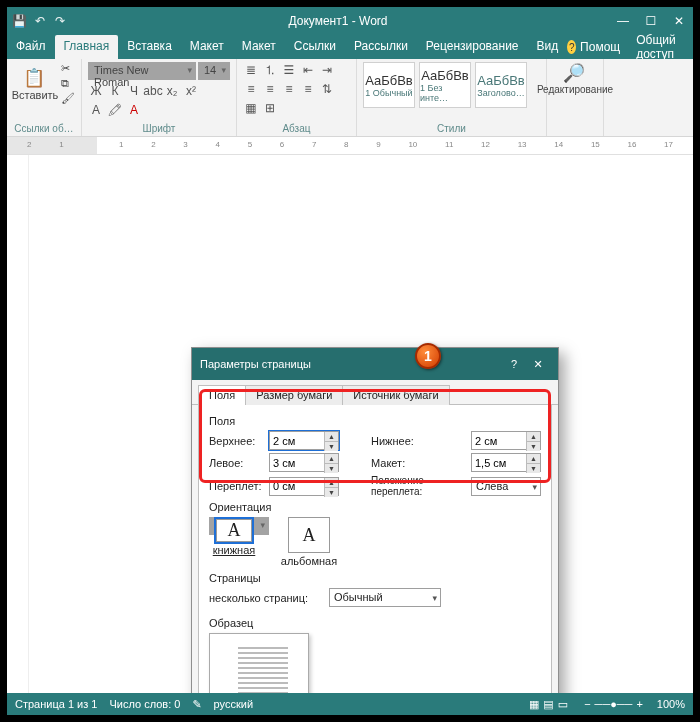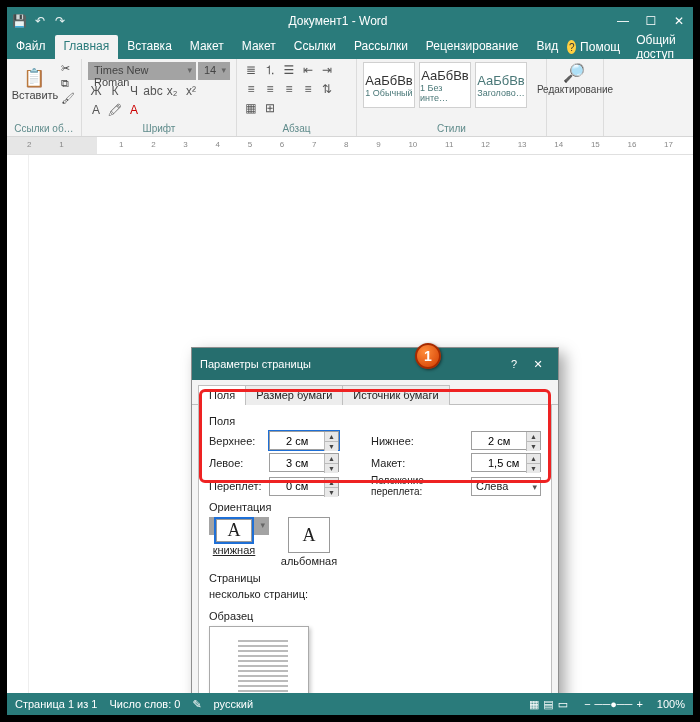--- a/index.html
+++ b/index.html
@@ -50,21 +50,21 @@
 .dlg-title .sp { flex: 1; }
 .dlg-title .icn { width: 24px; text-align: center; cursor: pointer; }
 .dlg-tabs { display: flex; background: #f4f4f4; border-bottom: 1px solid #bfbfbf; padding-left: 6px; padding-top: 4px; gap: 0; }
 .dlg-tabs .dt { padding: 3px 10px 4px; border: 1px solid #bfbfbf; border-bottom: none; background: #ededed; position: relative; top: 1px; margin-right: -1px; }
 .dlg-tabs .dt.active { background: #fff; }
 .dlg-body { flex: 1; background: #fff; margin: 0 6px 0 6px; border: 1px solid #bfbfbf; border-top: none; padding: 6px 10px; }
 .sec-label { margin: 4px 0 4px; color: #222; }
 .field-row { display: flex; align-items: center; margin: 3px 0; }
 .fl { width: 60px; }
 .spinner { position: relative; width: 70px; height: 19px; border: 1px solid #9e9e9e; background: #fff; }
-.spinner input { border: none; width: 54px; height: 17px; font-size: 11px; padding-left: 16px; outline: none; }
+.spinner input { border: none; width: 54px; height: 17px; font-size: 11px; padding-left: 3px; outline: none; }
 .spinner .arr { position: absolute; right: 0; top: 0; bottom: 0; width: 14px; display: flex; flex-direction: column; }
 .spinner .arr b { flex: 1; border-left: 1px solid #bbb; background: #e8e8e8; font-size: 7px; text-align: center; line-height: 9px; font-weight: normal; color: #444; }
 .spinner .arr b:first-child { border-bottom: 1px solid #bbb; }
 .col2 { display: flex; }
 .col2 > div { flex: 1; display: flex; align-items: center; }
 .select { position: relative; height: 19px; border: 1px solid #9e9e9e; background: #fff; width: 112px; padding-left: 4px; line-height: 17px; }
 .select::after { content: "▾"; position: absolute; right: 3px; top: 1px; font-size: 9px; color: #555; }
 .orient { display: flex; gap: 10px; margin: 4px 0 2px; }
 .orient .o { display: flex; flex-direction: column; align-items: center; width: 60px; }
 .orient .o .pg { width: 36px; height: 42px; border: 1px solid #999; background: #fff; display: flex; align-items: center; justify-content: center; font-size: 18px; font-family: serif; }
@@ -307,20 +307,21 @@
               </div>
             <div class="o">
                 <div class="pg" style="width:42px;height:36px">A</div>
                 <div class="cap">альбомная</div>
               </div>
           </div>
 
           <div class="sec-label">Страницы</div>
           <div class="field-row">
             <span style="width:120px">несколько страниц:</span>
+            <div class="select">Обычный</div>
           </div>
 
           <div class="sec-label" style="margin-top:10px">Образец</div>
           <div class="sample">
             <div class="ln"></div>
               <div class="ln"></div>
               <div class="ln"></div>
               <div class="ln"></div>
             <div class="ln"></div>
               <div class="ln"></div>

